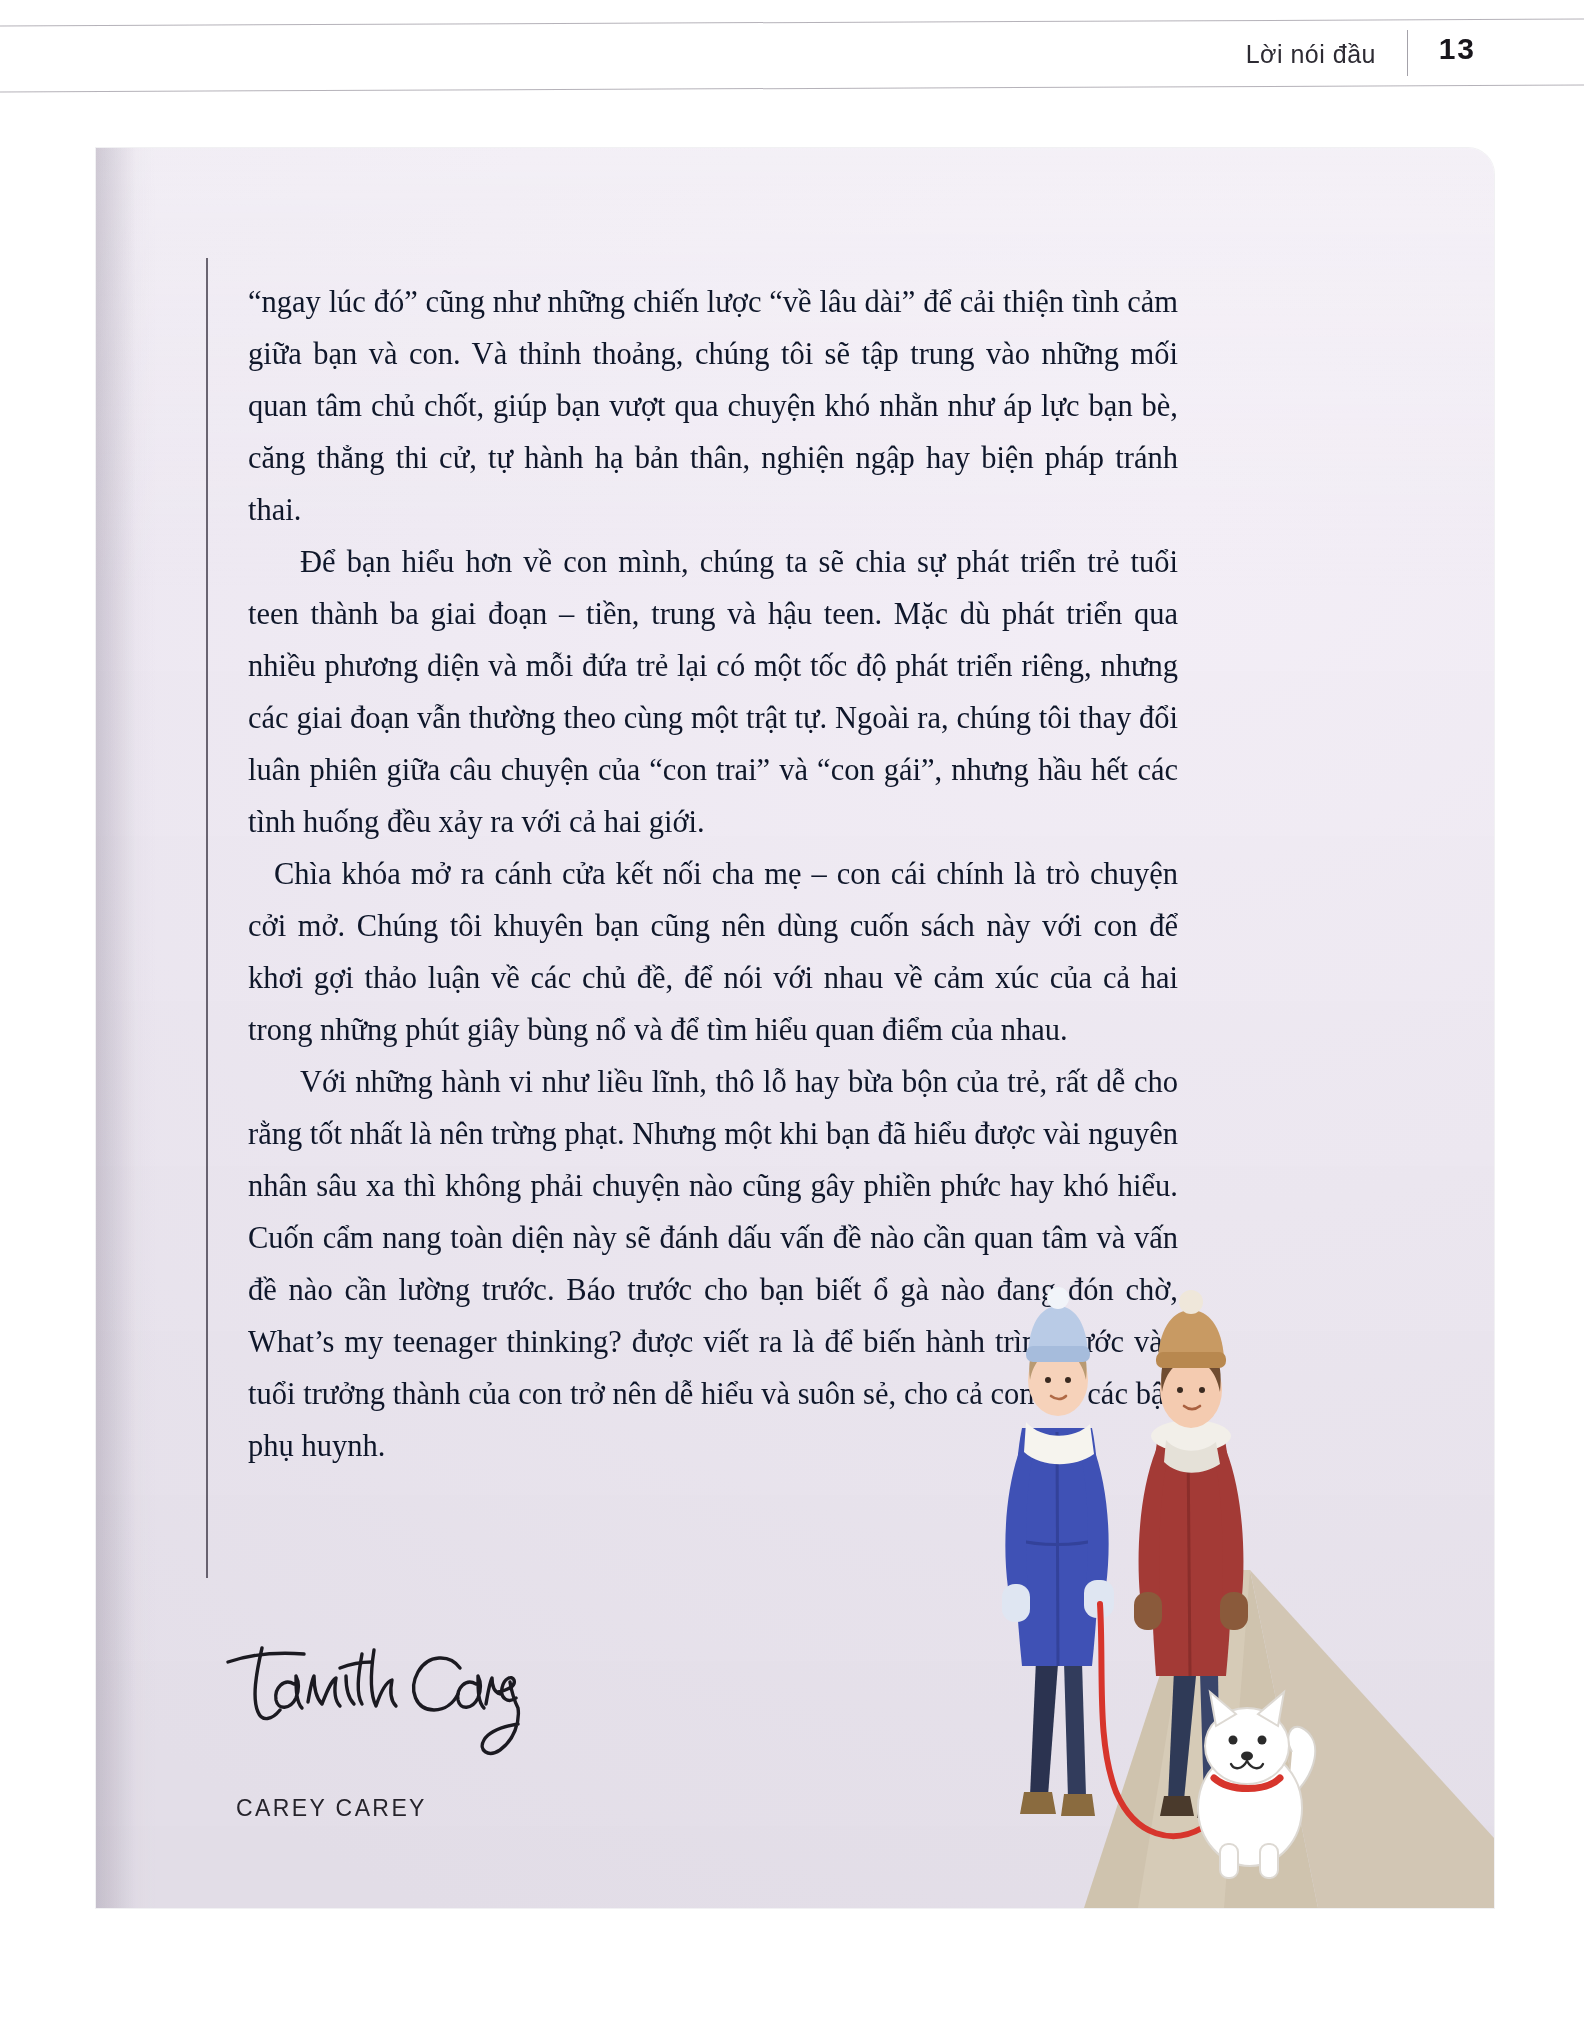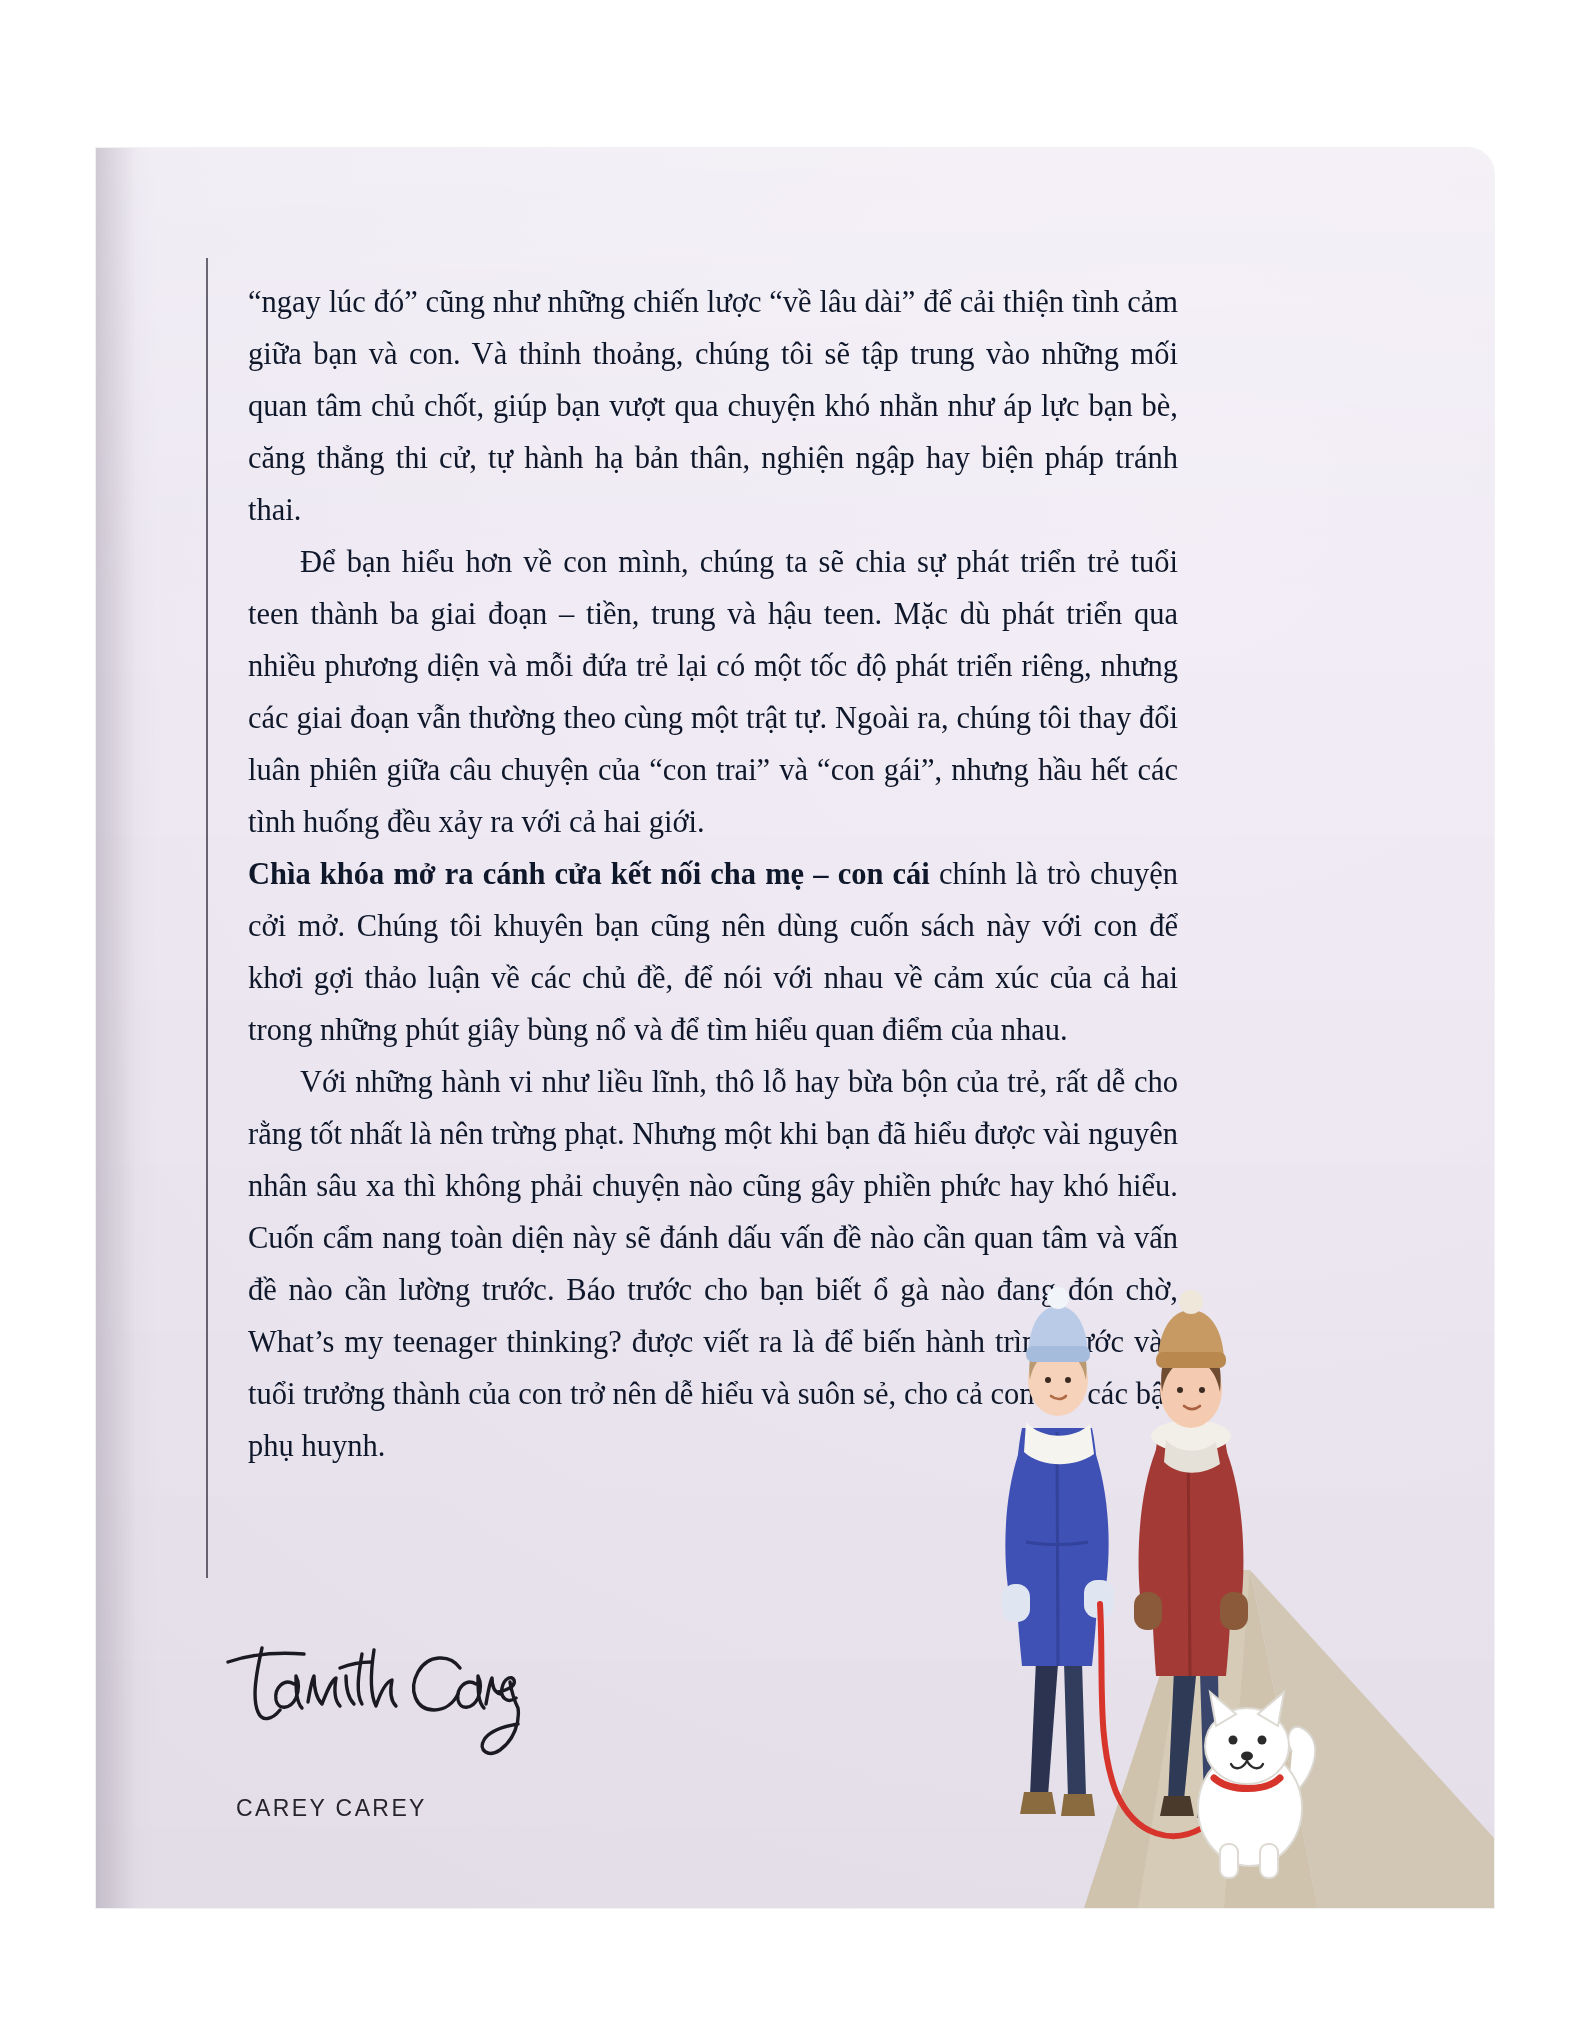--- a/index.html
+++ b/index.html
@@ -108,21 +108,21 @@
     color: #0f172a;
     font-size: 30.5px;
     line-height: 52px;
     text-align: justify;
   }
   .text-column p {
     margin: 0 0 0 0;
   }
   .indent { text-indent: 52px; }
   .para-gap { margin-top: 44px; }
-  .bold-lead { font-weight: bold; }
+  .bold-lead { font-weight: normal; margin-left: 26px; }
   .italic { }
 
   
   .margin-rule {
     position: absolute;
     left: 206px;
     top: 258px;
     width: 2px;
     height: 1320px;
     background: rgba(60,55,70,0.75);
@@ -155,20 +155,27 @@
     width: 506px;
     height: 668px;
   }
   .illustration svg { display: block; }
 </style>
 </head>
 <body>
 
 <div class="page">
 
+  <div class="header">
+    <div class="header-rule-1"></div>
+    <div class="header-rule-2"></div>
+    <div class="running-head">Lời nói đầu</div>
+    <div class="page-number-divider"></div>
+    <div class="page-number">13</div>
+  </div>
 
   <div class="paper"></div>
   <div class="gutter-shadow"></div>
   <div class="margin-rule"></div>
 
   <div class="text-column">
     <p>“ngay lúc đó” cũng như những chiến lược “về lâu dài” để cải thiện tình cảm giữa bạn và con. Và thỉnh thoảng, chúng tôi sẽ tập trung vào những mối quan tâm chủ chốt, giúp bạn vượt qua chuyện khó nhằn như áp lực bạn bè, căng thẳng thi cử, tự hành hạ bản thân, nghiện ngập hay biện pháp tránh thai.</p>
     <p class="indent">Để bạn hiểu hơn về con mình, chúng ta sẽ chia sự phát triển trẻ tuổi teen thành ba giai đoạn – tiền, trung và hậu teen. Mặc dù phát triển qua nhiều phương diện và mỗi đứa trẻ lại có một tốc độ phát triển riêng, nhưng các giai đoạn vẫn thường theo cùng một trật tự. Ngoài ra, chúng tôi thay đổi luân phiên giữa câu chuyện của “con trai” và “con gái”, nhưng hầu hết các tình huống đều xảy ra với cả hai giới.</p>
 
     <p class="para-gap">

